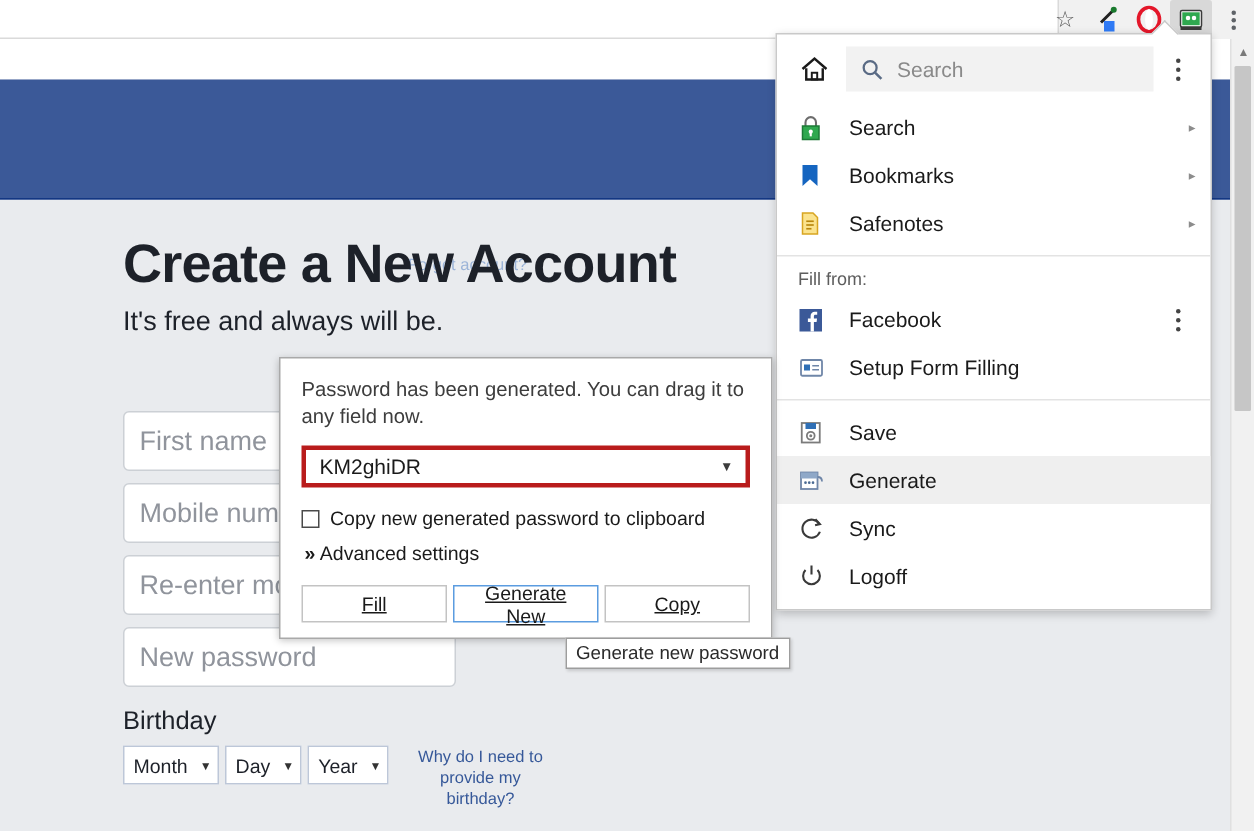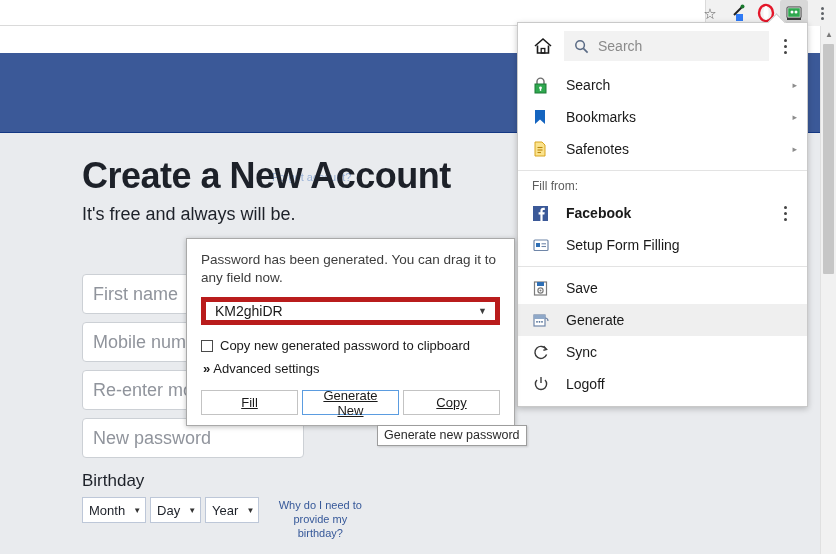--- a/index.html
+++ b/index.html
@@ -335,21 +335,21 @@
   }
   .rf-item.hovered { background: #efefef; }
   .rf-ico {
     width: 22px;
     margin-right: 12px;
     display: flex;
     align-items: center;
     justify-content: flex-start;
   }
   .rf-label { flex: 1; font-size: 14px; color: #1a1a1a; }
-  .rf-label.bold { font-weight: bold; }
+  .rf-label.bold { font-weight: normal; }
   .rf-arrow {
     color: #8c8c8c;
     font-size: 9px;
   }
   .rf-sep {
     height: 1px;
     background: #e3e3e3;
     margin: 5px 0;
   }
   .rf-fillfrom {
@@ -371,21 +371,21 @@
     padding: 12px 14px 10px 14px;
   }
   .gen-msg {
     font-size: 13.5px;
     color: #3d3d3d;
     line-height: 18px;
     margin-bottom: 10px;
   }
   .gen-combo {
     height: 28px;
-    border: 5px solid #b91c1c;
+    border: 3px solid #b91c1c;
     background: #ffffff;
     display: flex;
     align-items: center;
     padding: 0 8px 0 9px;
     box-sizing: border-box;
     margin-bottom: 13px;
     cursor: pointer;
   }
   .gen-combo-val {
     flex: 1;

